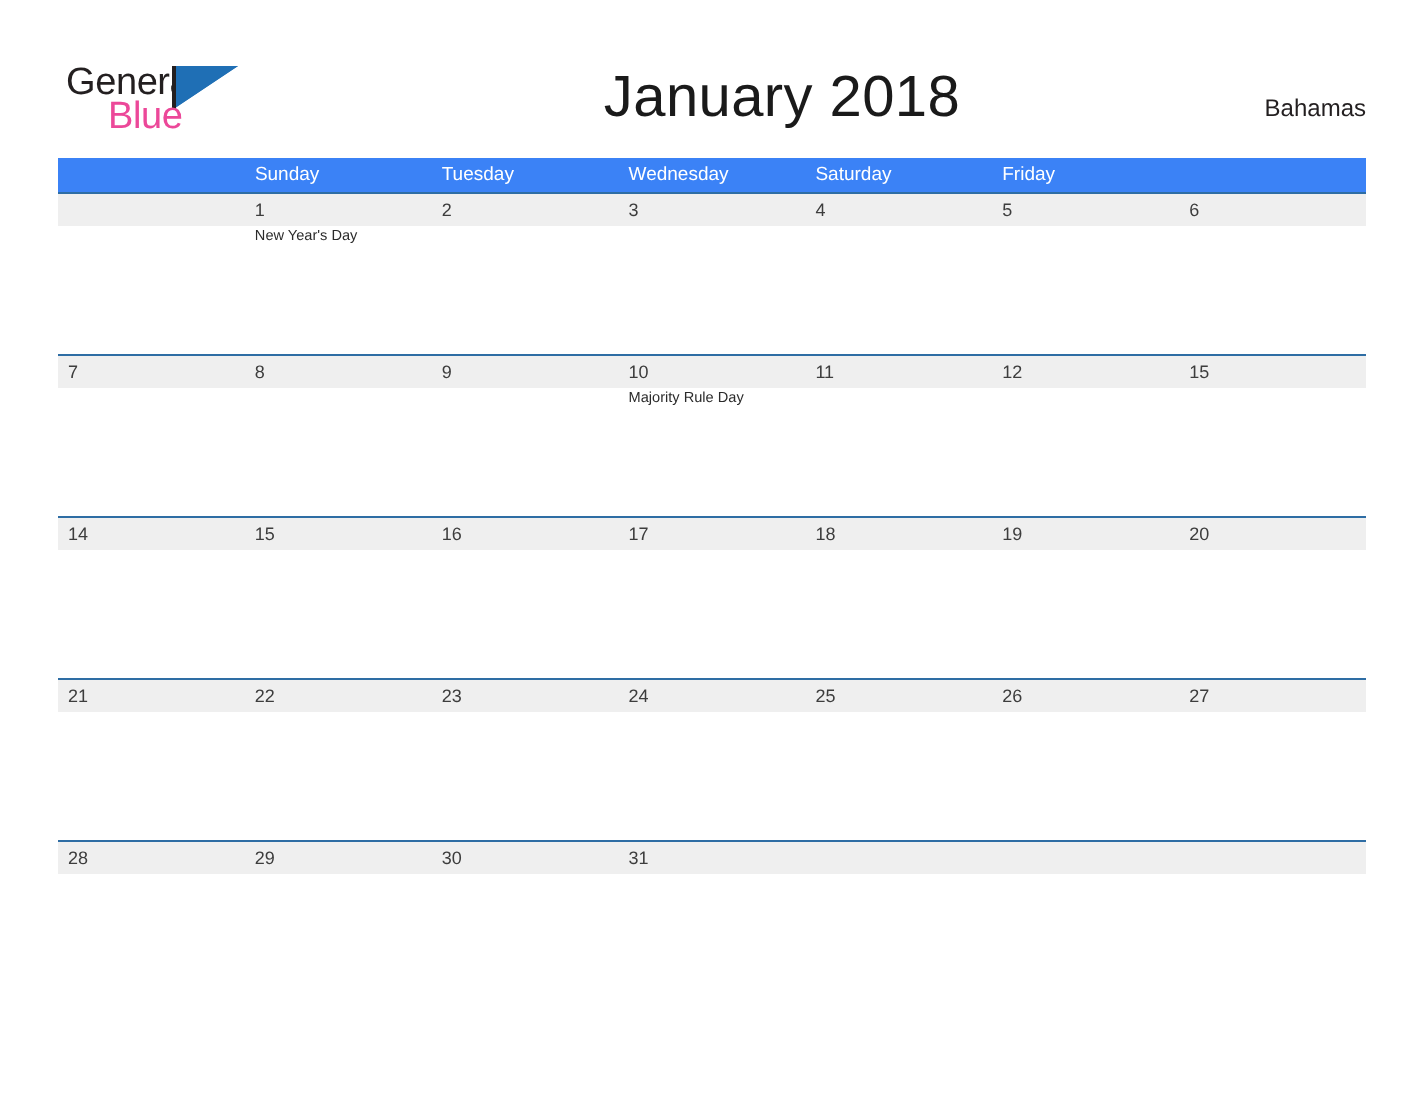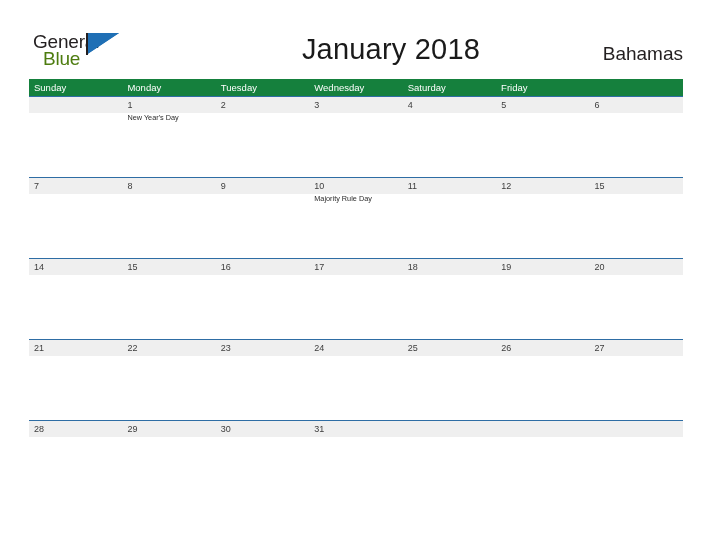--- a/index.html
+++ b/index.html
@@ -40,25 +40,25 @@
     left: 0;
     top: 0;
     font-size: 19px;
     line-height: 22px;
     color: #231f20;
     letter-spacing: -0.2px;
     white-space: nowrap;
   }
   .logo-blue {
     position: absolute;
-    left: 10px;
+    left: 21px;
     top: 17px;
     font-size: 19px;
     line-height: 22px;
-    color: #4d7c0f;
+    color: #ec4899;
     letter-spacing: -0.2px;
     white-space: nowrap;
   }
   .logo-flag {
     position: absolute;
     left: 53px;
     top: 2px;
     width: 33px;
     height: 22px;
   }
@@ -74,40 +74,41 @@
     color: #1a1a1a;
     font-weight: normal;
     letter-spacing: 0.2px;
     padding-left: 35px;
   }
 
   .country {
     position: absolute;
     right: 29px;
     top: 45px;
-    font-size: 19px;
+    font-size: 12px;
     line-height: 18px;
     color: #231f20;
     text-align: right;
     white-space: nowrap;
   }
 
   
   .calendar {
     position: absolute;
     left: 29px;
     top: 79px;
     width: 654px;
   }
 
   .dow-header {
     display: flex;
     width: 654px;
     height: 17px;
-    background: #15803d;
+    background: #3b82f6;
+    justify-content: center;
   }
   .dow-cell {
     width: 93.43px;
     height: 17px;
     box-sizing: border-box;
     padding-left: 5px;
     color: #ffffff;
     font-size: 9.5px;
     line-height: 17px;
     white-space: nowrap;
@@ -178,21 +179,20 @@
 
     <div class="cal-title">January 2018</div>
 
     <div class="country">Bahamas</div>
   </div>
 
   <div class="calendar">
 
     <div class="dow-header">
       <div class="dow-cell">Sunday</div>
-      <div class="dow-cell">Monday</div>
       <div class="dow-cell">Tuesday</div>
       <div class="dow-cell">Wednesday</div>
       <div class="dow-cell">Saturday</div>
       <div class="dow-cell">Friday</div>
     </div>
 
     <div class="week">
       <div class="num-strip"></div>
       <div class="day-col" style="left:0px">
           <span class="day-num"></span>

